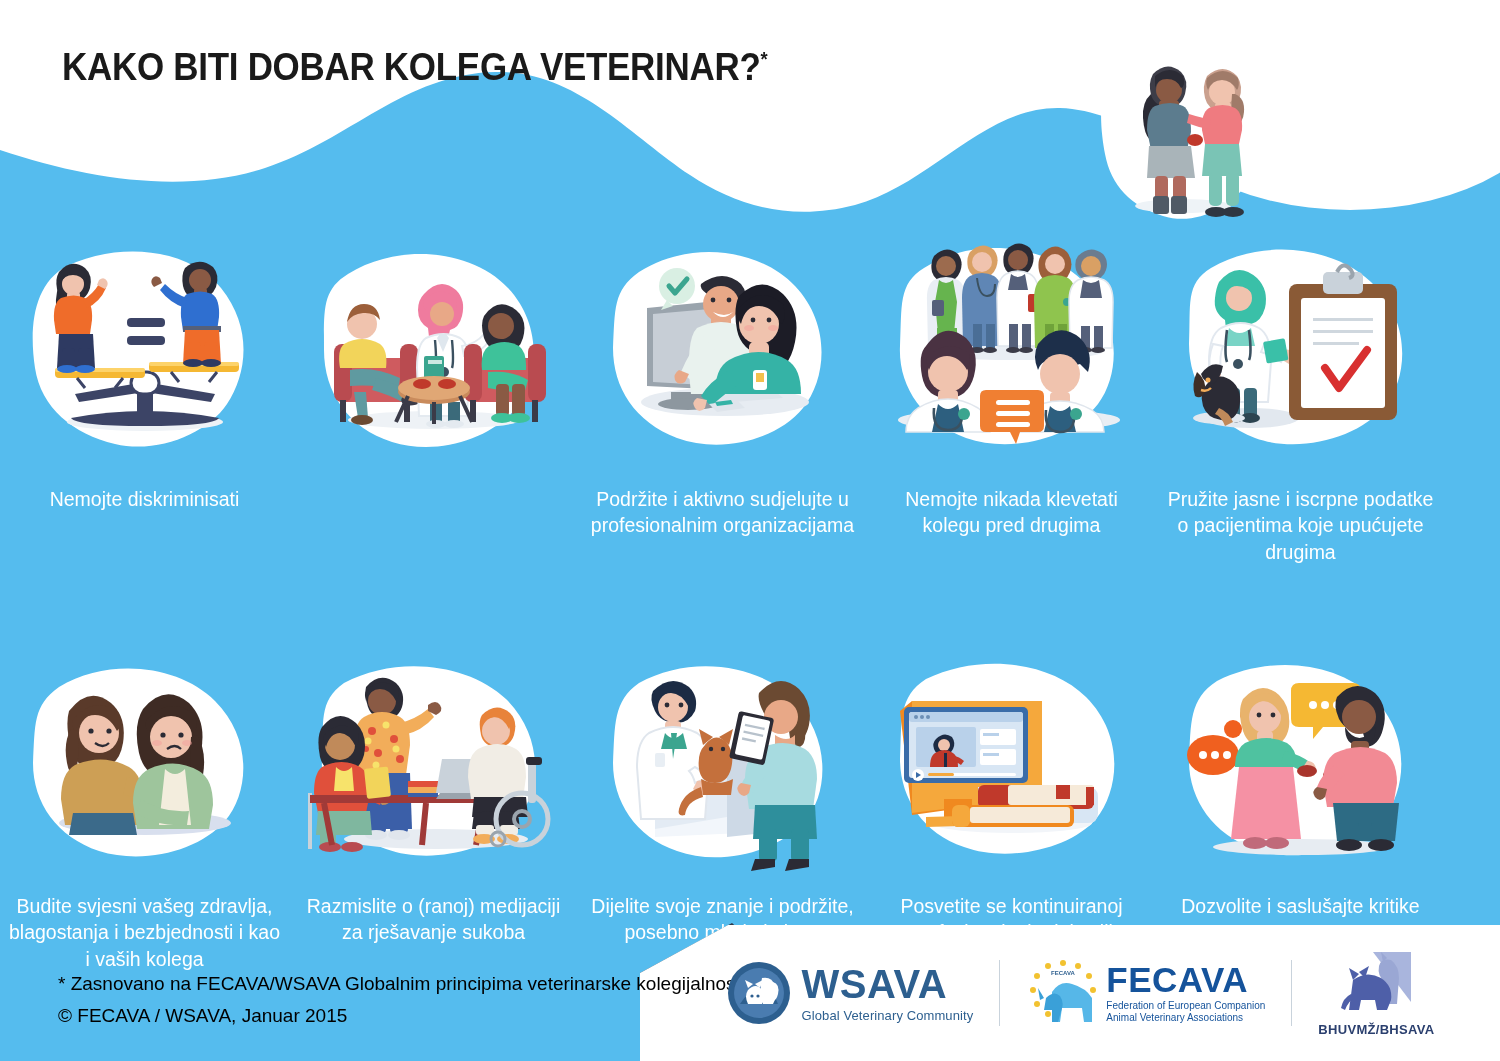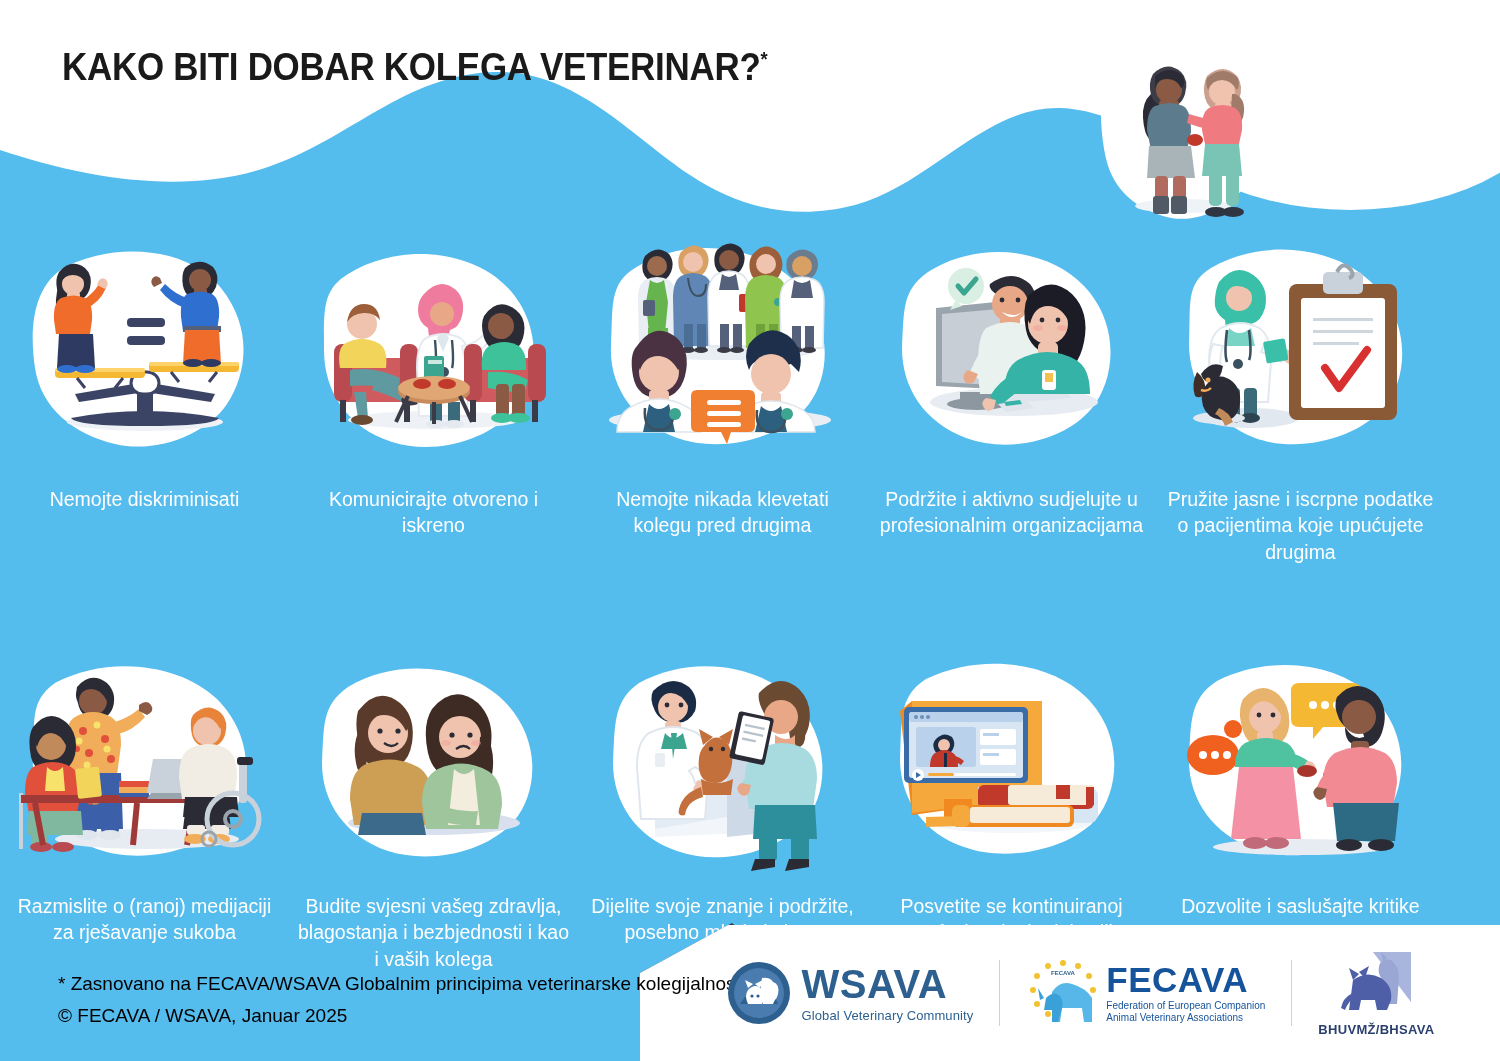--- a/index.html
+++ b/index.html
@@ -247,114 +247,20 @@
           <ellipse cx="198" cy="186" rx="11" ry="5" fill="#3ec29a"></ellipse>
           <ellipse cx="215" cy="186" rx="11" ry="5" fill="#3ec29a"></ellipse>
 
           <ellipse cx="130" cy="160" rx="36" ry="12" fill="#c98b5c"></ellipse>
           <ellipse cx="130" cy="156" rx="36" ry="12" fill="#e0a775"></ellipse>
           <path d="M104,164 l-12,26 M156,164 l12,26 M130,170 l0,22" stroke="#3b3b48" stroke-width="4"></path>
           <ellipse cx="118" cy="152" rx="9" ry="5" fill="#c0392b"></ellipse>
           <ellipse cx="143" cy="152" rx="9" ry="5" fill="#c0392b"></ellipse>
         </svg>
       </div>
-      <div class="cap">Komunicirajte otvoreno  i iskreno</div>
-    </div>
-
-    <div class="card">
-      <div class="art">
-        <svg viewBox="0 0 260 240" width="260" height="240">
-          <path d="M42,36 C92,4 162,12 200,48 C238,84 240,140 216,172 C190,206 130,222 84,206 C40,190 16,154 18,114 C20,74 16,52 42,36 Z" fill="#ffffff"></path>
-          <ellipse cx="132" cy="120" rx="88" ry="8" fill="#e9eef4"></ellipse>
-
-          <g>
-
-            <path d="M52,24 q12,-12 24,-2 q6,8 2,18 q-4,10 -14,10 q-11,0 -14,-10 q-2,-10 2,-16 Z" fill="#2b2b35"></path>
-            <circle cx="64" cy="34" r="10" fill="#9c6b4e"></circle>
-            <path d="M52,48 q12,-6 24,0 q8,5 7,22 l-1,46 l-36,0 l-1,-46 q-1,-17 7,-22 Z" fill="#e9eef4"></path>
-            <path d="M57,48 q7,6 14,0 l4,22 l-4,42 l-14,0 l-4,-42 Z" fill="#66b44e"></path>
-            <rect x="55" y="96" width="8" height="22" fill="#66b44e"></rect>
-            <rect x="67" y="96" width="8" height="22" fill="#66b44e"></rect>
-            <ellipse cx="59" cy="118" rx="7" ry="3" fill="#3b3b48"></ellipse>
-            <ellipse cx="71" cy="118" rx="7" ry="3" fill="#3b3b48"></ellipse>
-            <rect x="50" y="68" width="12" height="16" rx="2" fill="#55607a"></rect>
-          </g>
-          <g>
-
-            <path d="M88,20 q12,-12 24,-2 q6,8 2,18 q-4,10 -14,10 q-11,0 -14,-10 q-2,-10 2,-16 Z" fill="#d9a064"></path>
-            <circle cx="100" cy="30" r="10" fill="#f0c3ae"></circle>
-            <path d="M88,44 q12,-6 24,0 q8,5 8,22 l-1,48 l-38,0 l-1,-48 q0,-17 8,-22 Z" fill="#5f86b5"></path>
-            <rect x="91" y="92" width="9" height="24" fill="#4a6e96"></rect>
-            <rect x="104" y="92" width="9" height="24" fill="#4a6e96"></rect>
-            <ellipse cx="95" cy="118" rx="7" ry="3" fill="#3b3b48"></ellipse>
-            <ellipse cx="108" cy="118" rx="7" ry="3" fill="#3b3b48"></ellipse>
-            <path d="M95,46 q2,18 10,18 q8,0 8,-12" stroke="#3b5160" stroke-width="2" fill="none"></path>
-          </g>
-          <g>
-
-            <path d="M124,18 q12,-12 24,-2 q6,8 2,18 q-4,10 -14,10 q-11,0 -14,-10 q-2,-10 2,-16 Z" fill="#2b2b35"></path>
-            <circle cx="136" cy="28" r="10" fill="#8a5a44"></circle>
-            <path d="M124,42 q12,-6 24,0 q9,5 9,24 l-1,48 l-40,0 l-1,-48 q0,-19 9,-24 Z" fill="#ffffff" stroke="#e0e6ed" stroke-width="1.5"></path>
-            <path d="M129,42 q7,6 14,0 l3,16 l-20,0 Z" fill="#55607a"></path>
-            <rect x="127" y="92" width="9" height="24" fill="#55607a"></rect>
-            <rect x="140" y="92" width="9" height="24" fill="#55607a"></rect>
-            <ellipse cx="131" cy="118" rx="7" ry="3" fill="#3b3b48"></ellipse>
-            <ellipse cx="144" cy="118" rx="7" ry="3" fill="#3b3b48"></ellipse>
-            <rect x="146" y="62" width="13" height="18" rx="2" fill="#c0392b"></rect>
-          </g>
-          <g>
-
-            <path d="M160,22 q12,-14 25,-2 q7,9 3,20 q-4,11 -16,11 q-12,0 -15,-12 q-2,-11 3,-17 Z" fill="#9c5f3a"></path>
-            <circle cx="173" cy="32" r="10" fill="#f0c3ae"></circle>
-            <path d="M160,46 q13,-6 26,0 q8,5 8,22 l-1,48 l-40,0 l-1,-48 q0,-17 8,-22 Z" fill="#8fc44e"></path>
-            <rect x="163" y="92" width="9" height="24" fill="#6fa23a"></rect>
-            <rect x="176" y="92" width="9" height="24" fill="#6fa23a"></rect>
-            <ellipse cx="167" cy="118" rx="7" ry="3" fill="#3b3b48"></ellipse>
-            <ellipse cx="180" cy="118" rx="7" ry="3" fill="#3b3b48"></ellipse>
-            <circle cx="185" cy="70" r="4" fill="#3ba58f"></circle>
-          </g>
-          <g>
-
-            <path d="M196,24 q12,-12 25,-2 q6,7 3,16 q-3,10 -15,10 q-12,0 -15,-10 q-2,-9 2,-14 Z" fill="#6b7c8f"></path>
-            <circle cx="209" cy="34" r="10" fill="#d9a064"></circle>
-            <path d="M196,48 q13,-6 26,0 q9,5 9,22 l-1,46 l-42,0 l-1,-46 q0,-17 9,-22 Z" fill="#ffffff" stroke="#e0e6ed" stroke-width="1.5"></path>
-            <path d="M201,48 q8,6 16,0 l3,18 l-22,0 Z" fill="#55607a"></path>
-            <rect x="199" y="94" width="9" height="22" fill="#55607a"></rect>
-            <rect x="212" y="94" width="9" height="22" fill="#55607a"></rect>
-            <ellipse cx="203" cy="118" rx="7" ry="3" fill="#3b3b48"></ellipse>
-            <ellipse cx="216" cy="118" rx="7" ry="3" fill="#3b3b48"></ellipse>
-          </g>
-
-          <ellipse cx="72" cy="188" rx="56" ry="9" fill="#e9eef4"></ellipse>
-          <ellipse cx="182" cy="188" rx="56" ry="9" fill="#e9eef4"></ellipse>
-
-          <path d="M44,114 q18,-26 40,-8 q14,14 8,38 q-6,22 -26,22 q-22,0 -26,-22 q-4,-22 4,-30 Z" fill="#4a3242"></path>
-          <circle cx="66" cy="140" r="20" fill="#f0c3ae"></circle>
-          <path d="M45,126 q20,-22 42,-4 q2,12 -2,16 q-8,-14 -20,-14 q-13,0 -18,14 q-4,-8 -2,-12 Z" fill="#4a3242"></path>
-          <rect x="56" y="158" width="20" height="14" rx="4" fill="#f0c3ae"></rect>
-          <path d="M36,176 q30,-18 60,0 q12,8 12,24 l-84,0 q0,-16 12,-24 Z" fill="#ffffff" stroke="#e0e6ed" stroke-width="1.5"></path>
-          <path d="M56,172 q10,10 20,0 l6,28 l-32,0 Z" fill="#2d5f7f"></path>
-          <path d="M52,176 q-2,22 14,22 q16,0 14,-20" stroke="#3b5160" stroke-width="2.6" fill="none"></path>
-          <circle cx="82" cy="182" r="6" fill="#3ba58f"></circle>
-
-          <path d="M156,112 q20,-24 42,-6 q14,14 8,34 l-8,-8 q-12,4 -26,-2 q-12,-4 -16,8 q-6,-14 0,-26 Z" fill="#1d2f4a"></path>
-          <circle cx="178" cy="142" r="20" fill="#f0c3ae"></circle>
-          <rect x="168" y="160" width="20" height="14" rx="4" fill="#f0c3ae"></rect>
-          <path d="M146,178 q32,-18 64,0 q12,8 12,22 l-88,0 q0,-14 12,-22 Z" fill="#ffffff" stroke="#e0e6ed" stroke-width="1.5"></path>
-          <path d="M168,174 q10,10 20,0 l6,26 l-32,0 Z" fill="#2d5f7f"></path>
-          <path d="M164,178 q-2,22 14,22 q16,0 14,-20" stroke="#3b5160" stroke-width="2.6" fill="none"></path>
-          <circle cx="194" cy="182" r="6" fill="#3ba58f"></circle>
-
-          <path d="M104,158 l52,0 q6,0 6,6 l0,30 q0,6 -6,6 l-18,0 l-4,12 l-6,-12 l-24,0 q-6,0 -6,-6 l0,-30 q0,-6 6,-6 Z" fill="#f07f32"></path>
-          <rect x="114" y="168" width="34" height="5" rx="2.5" fill="#ffffff"></rect>
-          <rect x="114" y="179" width="34" height="5" rx="2.5" fill="#ffffff"></rect>
-          <rect x="114" y="190" width="34" height="5" rx="2.5" fill="#ffffff"></rect>
-        </svg>
-      </div>
-      <div class="cap">Nemojte nikada klevetati kolegu pred drugima</div>
     </div>
 
     <div class="card">
       <div class="art">
         <svg viewBox="0 0 260 240" width="260" height="240">
           <path d="M46,40 C96,8 166,16 202,54 C238,92 234,146 210,176 C184,208 128,222 84,206 C42,190 20,156 20,116 C22,78 20,58 46,40 Z" fill="#ffffff"></path>
           <ellipse cx="132" cy="170" rx="84" ry="14" fill="#e7ecf2"></ellipse>
 
           <path d="M54,76 l80,-8 l0,90 l-80,-4 Z" fill="#9aa4ad"></path>
           <path d="M60,82 l68,-6 l0,78 l-68,-4 Z" fill="#c7ced6"></path>
@@ -389,20 +295,113 @@
           <circle cx="160" cy="88" r="2.4" fill="#2b2b35"></circle>
           <circle cx="176" cy="88" r="2.4" fill="#2b2b35"></circle>
           <ellipse cx="156" cy="96" rx="5" ry="3" fill="#f4a09b" opacity="0.55"></ellipse>
           <ellipse cx="180" cy="96" rx="5" ry="3" fill="#f4a09b" opacity="0.55"></ellipse>
 
           <path d="M116,172 l28,-4 l8,8 l-28,4 Z" fill="#dfe5ec"></path>
           <path d="M122,170 l16,-2 l2,4 l-16,2 Z" fill="#35b3a6"></path>
         </svg>
       </div>
       <div class="cap">Podržite i aktivno sudjelujte u profesionalnim organizacijama</div>
+    </div>
+
+    <div class="card">
+      <div class="art">
+        <svg viewBox="0 0 260 240" width="260" height="240">
+          <path d="M42,36 C92,4 162,12 200,48 C238,84 240,140 216,172 C190,206 130,222 84,206 C40,190 16,154 18,114 C20,74 16,52 42,36 Z" fill="#ffffff"></path>
+          <ellipse cx="132" cy="120" rx="88" ry="8" fill="#e9eef4"></ellipse>
+
+          <g>
+
+            <path d="M52,24 q12,-12 24,-2 q6,8 2,18 q-4,10 -14,10 q-11,0 -14,-10 q-2,-10 2,-16 Z" fill="#2b2b35"></path>
+            <circle cx="64" cy="34" r="10" fill="#9c6b4e"></circle>
+            <path d="M52,48 q12,-6 24,0 q8,5 7,22 l-1,46 l-36,0 l-1,-46 q-1,-17 7,-22 Z" fill="#e9eef4"></path>
+            <path d="M57,48 q7,6 14,0 l4,22 l-4,42 l-14,0 l-4,-42 Z" fill="#66b44e"></path>
+            <rect x="55" y="96" width="8" height="22" fill="#66b44e"></rect>
+            <rect x="67" y="96" width="8" height="22" fill="#66b44e"></rect>
+            <ellipse cx="59" cy="118" rx="7" ry="3" fill="#3b3b48"></ellipse>
+            <ellipse cx="71" cy="118" rx="7" ry="3" fill="#3b3b48"></ellipse>
+            <rect x="50" y="68" width="12" height="16" rx="2" fill="#55607a"></rect>
+          </g>
+          <g>
+
+            <path d="M88,20 q12,-12 24,-2 q6,8 2,18 q-4,10 -14,10 q-11,0 -14,-10 q-2,-10 2,-16 Z" fill="#d9a064"></path>
+            <circle cx="100" cy="30" r="10" fill="#f0c3ae"></circle>
+            <path d="M88,44 q12,-6 24,0 q8,5 8,22 l-1,48 l-38,0 l-1,-48 q0,-17 8,-22 Z" fill="#5f86b5"></path>
+            <rect x="91" y="92" width="9" height="24" fill="#4a6e96"></rect>
+            <rect x="104" y="92" width="9" height="24" fill="#4a6e96"></rect>
+            <ellipse cx="95" cy="118" rx="7" ry="3" fill="#3b3b48"></ellipse>
+            <ellipse cx="108" cy="118" rx="7" ry="3" fill="#3b3b48"></ellipse>
+            <path d="M95,46 q2,18 10,18 q8,0 8,-12" stroke="#3b5160" stroke-width="2" fill="none"></path>
+          </g>
+          <g>
+
+            <path d="M124,18 q12,-12 24,-2 q6,8 2,18 q-4,10 -14,10 q-11,0 -14,-10 q-2,-10 2,-16 Z" fill="#2b2b35"></path>
+            <circle cx="136" cy="28" r="10" fill="#8a5a44"></circle>
+            <path d="M124,42 q12,-6 24,0 q9,5 9,24 l-1,48 l-40,0 l-1,-48 q0,-19 9,-24 Z" fill="#ffffff" stroke="#e0e6ed" stroke-width="1.5"></path>
+            <path d="M129,42 q7,6 14,0 l3,16 l-20,0 Z" fill="#55607a"></path>
+            <rect x="127" y="92" width="9" height="24" fill="#55607a"></rect>
+            <rect x="140" y="92" width="9" height="24" fill="#55607a"></rect>
+            <ellipse cx="131" cy="118" rx="7" ry="3" fill="#3b3b48"></ellipse>
+            <ellipse cx="144" cy="118" rx="7" ry="3" fill="#3b3b48"></ellipse>
+            <rect x="146" y="62" width="13" height="18" rx="2" fill="#c0392b"></rect>
+          </g>
+          <g>
+
+            <path d="M160,22 q12,-14 25,-2 q7,9 3,20 q-4,11 -16,11 q-12,0 -15,-12 q-2,-11 3,-17 Z" fill="#9c5f3a"></path>
+            <circle cx="173" cy="32" r="10" fill="#f0c3ae"></circle>
+            <path d="M160,46 q13,-6 26,0 q8,5 8,22 l-1,48 l-40,0 l-1,-48 q0,-17 8,-22 Z" fill="#8fc44e"></path>
+            <rect x="163" y="92" width="9" height="24" fill="#6fa23a"></rect>
+            <rect x="176" y="92" width="9" height="24" fill="#6fa23a"></rect>
+            <ellipse cx="167" cy="118" rx="7" ry="3" fill="#3b3b48"></ellipse>
+            <ellipse cx="180" cy="118" rx="7" ry="3" fill="#3b3b48"></ellipse>
+            <circle cx="185" cy="70" r="4" fill="#3ba58f"></circle>
+          </g>
+          <g>
+
+            <path d="M196,24 q12,-12 25,-2 q6,7 3,16 q-3,10 -15,10 q-12,0 -15,-10 q-2,-9 2,-14 Z" fill="#6b7c8f"></path>
+            <circle cx="209" cy="34" r="10" fill="#d9a064"></circle>
+            <path d="M196,48 q13,-6 26,0 q9,5 9,22 l-1,46 l-42,0 l-1,-46 q0,-17 9,-22 Z" fill="#ffffff" stroke="#e0e6ed" stroke-width="1.5"></path>
+            <path d="M201,48 q8,6 16,0 l3,18 l-22,0 Z" fill="#55607a"></path>
+            <rect x="199" y="94" width="9" height="22" fill="#55607a"></rect>
+            <rect x="212" y="94" width="9" height="22" fill="#55607a"></rect>
+            <ellipse cx="203" cy="118" rx="7" ry="3" fill="#3b3b48"></ellipse>
+            <ellipse cx="216" cy="118" rx="7" ry="3" fill="#3b3b48"></ellipse>
+          </g>
+
+          <ellipse cx="72" cy="188" rx="56" ry="9" fill="#e9eef4"></ellipse>
+          <ellipse cx="182" cy="188" rx="56" ry="9" fill="#e9eef4"></ellipse>
+
+          <path d="M44,114 q18,-26 40,-8 q14,14 8,38 q-6,22 -26,22 q-22,0 -26,-22 q-4,-22 4,-30 Z" fill="#4a3242"></path>
+          <circle cx="66" cy="140" r="20" fill="#f0c3ae"></circle>
+          <path d="M45,126 q20,-22 42,-4 q2,12 -2,16 q-8,-14 -20,-14 q-13,0 -18,14 q-4,-8 -2,-12 Z" fill="#4a3242"></path>
+          <rect x="56" y="158" width="20" height="14" rx="4" fill="#f0c3ae"></rect>
+          <path d="M36,176 q30,-18 60,0 q12,8 12,24 l-84,0 q0,-16 12,-24 Z" fill="#ffffff" stroke="#e0e6ed" stroke-width="1.5"></path>
+          <path d="M56,172 q10,10 20,0 l6,28 l-32,0 Z" fill="#2d5f7f"></path>
+          <path d="M52,176 q-2,22 14,22 q16,0 14,-20" stroke="#3b5160" stroke-width="2.6" fill="none"></path>
+          <circle cx="82" cy="182" r="6" fill="#3ba58f"></circle>
+
+          <path d="M156,112 q20,-24 42,-6 q14,14 8,34 l-8,-8 q-12,4 -26,-2 q-12,-4 -16,8 q-6,-14 0,-26 Z" fill="#1d2f4a"></path>
+          <circle cx="178" cy="142" r="20" fill="#f0c3ae"></circle>
+          <rect x="168" y="160" width="20" height="14" rx="4" fill="#f0c3ae"></rect>
+          <path d="M146,178 q32,-18 64,0 q12,8 12,22 l-88,0 q0,-14 12,-22 Z" fill="#ffffff" stroke="#e0e6ed" stroke-width="1.5"></path>
+          <path d="M168,174 q10,10 20,0 l6,26 l-32,0 Z" fill="#2d5f7f"></path>
+          <path d="M164,178 q-2,22 14,22 q16,0 14,-20" stroke="#3b5160" stroke-width="2.6" fill="none"></path>
+          <circle cx="194" cy="182" r="6" fill="#3ba58f"></circle>
+
+          <path d="M104,158 l52,0 q6,0 6,6 l0,30 q0,6 -6,6 l-18,0 l-4,12 l-6,-12 l-24,0 q-6,0 -6,-6 l0,-30 q0,-6 6,-6 Z" fill="#f07f32"></path>
+          <rect x="114" y="168" width="34" height="5" rx="2.5" fill="#ffffff"></rect>
+          <rect x="114" y="179" width="34" height="5" rx="2.5" fill="#ffffff"></rect>
+          <rect x="114" y="190" width="34" height="5" rx="2.5" fill="#ffffff"></rect>
+        </svg>
+      </div>
+      <div class="cap">Nemojte nikada klevetati kolegu pred drugima</div>
     </div>
 
     <div class="card">
       <div class="art">
         <svg viewBox="0 0 260 240" width="260" height="240">
           <path d="M40,36 C92,6 162,14 200,50 C240,88 238,144 214,174 C188,206 128,222 84,206 C42,190 18,152 18,112 C20,72 14,52 40,36 Z" fill="#ffffff"></path>
           <ellipse cx="80" cy="186" rx="48" ry="10" fill="#e2e8ef"></ellipse>
 
           <path d="M48,50 q18,-22 38,-4 q12,12 8,30 q-4,14 -14,16 l-4,14 l-20,0 l-2,-18 q-12,-8 -10,-22 q1,-10 4,-16 Z" fill="#3ac0a8"></path>
           <circle cx="68" cy="66" r="13" fill="#f0c3ae"></circle>
@@ -439,20 +438,55 @@
           <rect x="142" y="98" width="60" height="3" fill="#cfd7de"></rect>
           <rect x="142" y="110" width="46" height="3" fill="#cfd7de"></rect>
           <path d="M154,136 l14,20 l28,-38" stroke="#d83030" stroke-width="8" fill="none" stroke-linecap="round" stroke-linejoin="round"></path>
         </svg>
       </div>
       <div class="cap">Pružite jasne i iscrpne podatke o pacijentima koje upućujete drugima</div>
     </div>
   </div>
 
   <div class="row row2">
+
+    <div class="card">
+      <div class="art">
+        <svg viewBox="0 0 260 230" width="260" height="230">
+          <path d="M44,34 C94,4 164,12 200,48 C238,86 234,140 210,168 C184,198 128,212 84,198 C42,184 18,150 18,110 C20,72 18,52 44,34 Z" fill="#ffffff"></path>
+          <ellipse cx="130" cy="170" rx="86" ry="12" fill="#d8dfee"></ellipse>
+
+          <path d="M54,58 q20,-26 42,-8 q16,14 12,40 q-4,24 -24,26 q-22,2 -28,-20 q-6,-24 -2,-38 Z" fill="#5a3a2a"></path>
+          <circle cx="84" cy="80" r="20" fill="#f0c3ae"></circle>
+          <path d="M60,64 q22,-22 44,-4 q4,14 -2,18 q-8,-16 -22,-16 q-14,0 -20,16 q-6,-8 0,-14 Z" fill="#5a3a2a"></path>
+          <path d="M56,76 q-8,14 -4,34 q2,12 8,12 q6,-22 2,-44 Z" fill="#5a3a2a"></path>
+          <path d="M60,112 q28,-12 54,2 q14,8 14,34 l-4,24 l-74,0 l-4,-26 q0,-26 14,-34 Z" fill="#cd9f55"></path>
+          <path d="M112,124 q24,4 42,16 l-6,16 q-22,-12 -40,-14 Z" fill="#cd9f55"></path>
+          <path d="M150,138 q10,-2 12,6 q2,8 -6,10 l-10,-8 Z" fill="#f0c3ae"></path>
+          <path d="M58,160 l60,0 l4,22 l-68,0 Z" fill="#3b6a8a"></path>
+          <circle cx="76" cy="78" r="2.6" fill="#2b2b35"></circle>
+          <circle cx="94" cy="78" r="2.6" fill="#2b2b35"></circle>
+          <path d="M80,90 q8,6 14,0" stroke="#2b2b35" stroke-width="2.2" fill="none"></path>
+
+          <path d="M128,56 q22,-26 46,-6 q18,18 12,48 q-6,28 -30,28 q-26,0 -32,-26 q-6,-28 4,-44 Z" fill="#3e2b24"></path>
+          <circle cx="156" cy="84" r="21" fill="#f0c3ae"></circle>
+          <path d="M132,66 q24,-24 48,-4 q4,14 -2,18 q-8,-18 -24,-18 q-15,0 -20,18 q-6,-8 -2,-14 Z" fill="#3e2b24"></path>
+          <path d="M182,82 q10,16 6,40 q-3,14 -10,14 q-4,-30 -2,-52 Z" fill="#3e2b24"></path>
+          <path d="M134,116 q26,-12 50,2 q14,8 14,34 l-4,24 l-72,0 l-4,-26 q0,-26 16,-34 Z" fill="#9ec59c"></path>
+          <path d="M150,116 q10,10 20,0 l6,56 l-32,0 Z" fill="#f3eddd"></path>
+          <path d="M126,146 q20,14 48,12 l-2,14 q-30,2 -50,-12 Z" fill="#9ec59c"></path>
+          <circle cx="148" cy="82" r="2.6" fill="#2b2b35"></circle>
+          <circle cx="166" cy="82" r="2.6" fill="#2b2b35"></circle>
+          <path d="M152,96 q8,-6 14,0" stroke="#2b2b35" stroke-width="2.2" fill="none"></path>
+          <ellipse cx="142" cy="90" rx="5" ry="3" fill="#f4a09b" opacity="0.5"></ellipse>
+          <ellipse cx="172" cy="90" rx="5" ry="3" fill="#f4a09b" opacity="0.5"></ellipse>
+        </svg>
+      </div>
+      <div class="cap">Budite svjesni vašeg zdravlja, blagostanja i bezbjednosti i kao i vaših kolega</div>
+    </div>
 
     <div class="card">
       <div class="art">
         <svg viewBox="0 0 260 230" width="260" height="230">
           <path d="M40,30 C92,2 164,10 202,46 C240,84 238,138 212,168 C186,198 126,212 82,196 C40,182 16,146 18,108 C20,70 14,48 40,30 Z" fill="#ffffff"></path>
           <ellipse cx="132" cy="186" rx="92" ry="10" fill="#e7ecf2"></ellipse>
 
           <path d="M62,34 q14,-16 30,-4 q10,10 6,24 q-4,12 -16,12 q-14,0 -18,-12 q-4,-12 -2,-20 Z" fill="#2b2b35"></path>
           <circle cx="78" cy="48" r="14" fill="#8a5a44"></circle>
           <path d="M62,38 q16,-16 32,-2 q2,8 -2,12 q-6,-12 -16,-12 q-10,0 -14,12 q-2,-8 0,-10 Z" fill="#2b2b35"></path>
@@ -519,55 +553,20 @@
           <rect x="224" y="110" width="8" height="40" rx="3" fill="#c9d2da"></rect>
           <rect x="222" y="104" width="16" height="8" rx="3" fill="#2b2b35"></rect>
         </svg>
       </div>
       <div class="cap">Razmislite o (ranoj) medijaciji za rješavanje sukoba</div>
     </div>
 
     <div class="card">
       <div class="art">
         <svg viewBox="0 0 260 230" width="260" height="230">
-          <path d="M44,34 C94,4 164,12 200,48 C238,86 234,140 210,168 C184,198 128,212 84,198 C42,184 18,150 18,110 C20,72 18,52 44,34 Z" fill="#ffffff"></path>
-          <ellipse cx="130" cy="170" rx="86" ry="12" fill="#d8dfee"></ellipse>
-
-          <path d="M54,58 q20,-26 42,-8 q16,14 12,40 q-4,24 -24,26 q-22,2 -28,-20 q-6,-24 -2,-38 Z" fill="#5a3a2a"></path>
-          <circle cx="84" cy="80" r="20" fill="#f0c3ae"></circle>
-          <path d="M60,64 q22,-22 44,-4 q4,14 -2,18 q-8,-16 -22,-16 q-14,0 -20,16 q-6,-8 0,-14 Z" fill="#5a3a2a"></path>
-          <path d="M56,76 q-8,14 -4,34 q2,12 8,12 q6,-22 2,-44 Z" fill="#5a3a2a"></path>
-          <path d="M60,112 q28,-12 54,2 q14,8 14,34 l-4,24 l-74,0 l-4,-26 q0,-26 14,-34 Z" fill="#cd9f55"></path>
-          <path d="M112,124 q24,4 42,16 l-6,16 q-22,-12 -40,-14 Z" fill="#cd9f55"></path>
-          <path d="M150,138 q10,-2 12,6 q2,8 -6,10 l-10,-8 Z" fill="#f0c3ae"></path>
-          <path d="M58,160 l60,0 l4,22 l-68,0 Z" fill="#3b6a8a"></path>
-          <circle cx="76" cy="78" r="2.6" fill="#2b2b35"></circle>
-          <circle cx="94" cy="78" r="2.6" fill="#2b2b35"></circle>
-          <path d="M80,90 q8,6 14,0" stroke="#2b2b35" stroke-width="2.2" fill="none"></path>
-
-          <path d="M128,56 q22,-26 46,-6 q18,18 12,48 q-6,28 -30,28 q-26,0 -32,-26 q-6,-28 4,-44 Z" fill="#3e2b24"></path>
-          <circle cx="156" cy="84" r="21" fill="#f0c3ae"></circle>
-          <path d="M132,66 q24,-24 48,-4 q4,14 -2,18 q-8,-18 -24,-18 q-15,0 -20,18 q-6,-8 -2,-14 Z" fill="#3e2b24"></path>
-          <path d="M182,82 q10,16 6,40 q-3,14 -10,14 q-4,-30 -2,-52 Z" fill="#3e2b24"></path>
-          <path d="M134,116 q26,-12 50,2 q14,8 14,34 l-4,24 l-72,0 l-4,-26 q0,-26 16,-34 Z" fill="#9ec59c"></path>
-          <path d="M150,116 q10,10 20,0 l6,56 l-32,0 Z" fill="#f3eddd"></path>
-          <path d="M126,146 q20,14 48,12 l-2,14 q-30,2 -50,-12 Z" fill="#9ec59c"></path>
-          <circle cx="148" cy="82" r="2.6" fill="#2b2b35"></circle>
-          <circle cx="166" cy="82" r="2.6" fill="#2b2b35"></circle>
-          <path d="M152,96 q8,-6 14,0" stroke="#2b2b35" stroke-width="2.2" fill="none"></path>
-          <ellipse cx="142" cy="90" rx="5" ry="3" fill="#f4a09b" opacity="0.5"></ellipse>
-          <ellipse cx="172" cy="90" rx="5" ry="3" fill="#f4a09b" opacity="0.5"></ellipse>
-        </svg>
-      </div>
-      <div class="cap">Budite svjesni vašeg zdravlja, blagostanja i bezbjednosti i kao i vaših kolega</div>
-    </div>
-
-    <div class="card">
-      <div class="art">
-        <svg viewBox="0 0 260 230" width="260" height="230">
           <path d="M46,30 C96,2 164,10 200,46 C238,84 236,140 212,168 C186,198 128,214 84,198 C42,184 20,148 20,110 C22,72 20,48 46,30 Z" fill="#ffffff"></path>
 
           <path d="M62,120 l72,-18 l56,20 l0,56 l-128,6 Z" fill="#f2f6fb"></path>
           <path d="M62,120 l72,-18 l0,62 l-72,12 Z" fill="#e3ebf4"></path>
           <path d="M134,102 l56,20 l0,56 l-56,6 Z" fill="#cdd9e6"></path>
 
           <path d="M60,38 q18,-18 36,-4 q10,10 6,24 q-6,12 -18,12 q-16,0 -22,-12 q-6,-12 -2,-20 Z" fill="#1c2b44"></path>
           <circle cx="80" cy="54" r="15" fill="#f0c3ae"></circle>
           <path d="M60,42 q20,-18 38,-2 q2,10 -2,14 q-8,-14 -18,-14 q-12,0 -16,14 q-4,-8 -2,-12 Z" fill="#1c2b44"></path>
           <rect x="72" y="68" width="16" height="12" rx="4" fill="#f0c3ae"></rect>
@@ -713,21 +712,21 @@
       <div class="cap">Dozvolite i saslušajte kritike</div>
     </div>
   </div>
 </div>
 
 <div class="footer-notch"></div>
 <div class="footer-bar"></div>
 
 <div class="foot-note">
   <div>* Zasnovano na FECAVA/WSAVA Globalnim principima veterinarske kolegijalnosti</div>
-  <div>© FECAVA / WSAVA, Januar 2025</div>
+  <div>© FECAVA / WSAVA, Januar 2015</div>
 </div>
 
 <div class="logos">
 
   <div class="logo-cell">
     <svg width="66" height="66" viewBox="0 0 66 66">
       <circle cx="33" cy="33" r="31" fill="#2d5f8f"></circle>
       <circle cx="33" cy="33" r="25" fill="#4a7cb0"></circle>
       <path d="M14,44 q10,-16 22,-14 q12,2 16,14 Z" fill="#2d5f8f"></path>
       <path d="M36,18 q10,-2 13,8 q3,10 -2,18 l-10,0 q-4,-12 -1,-26 Z" fill="#ffffff"></path>

